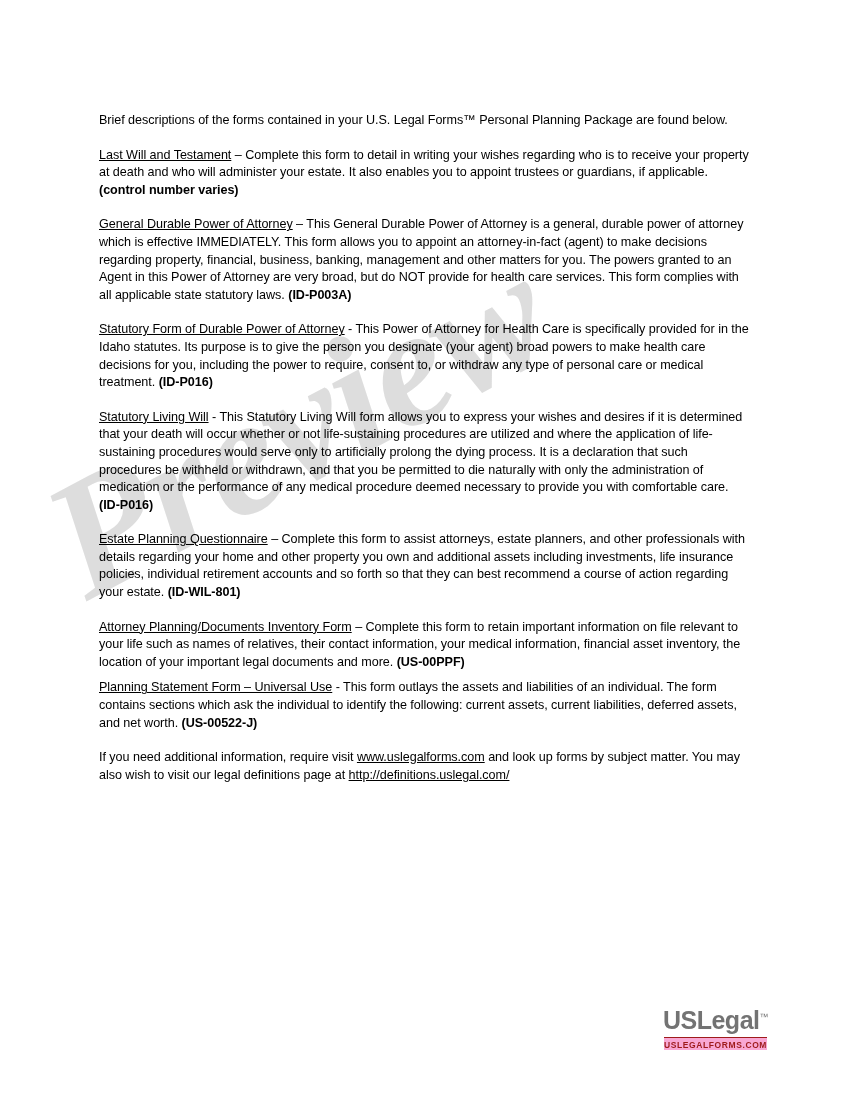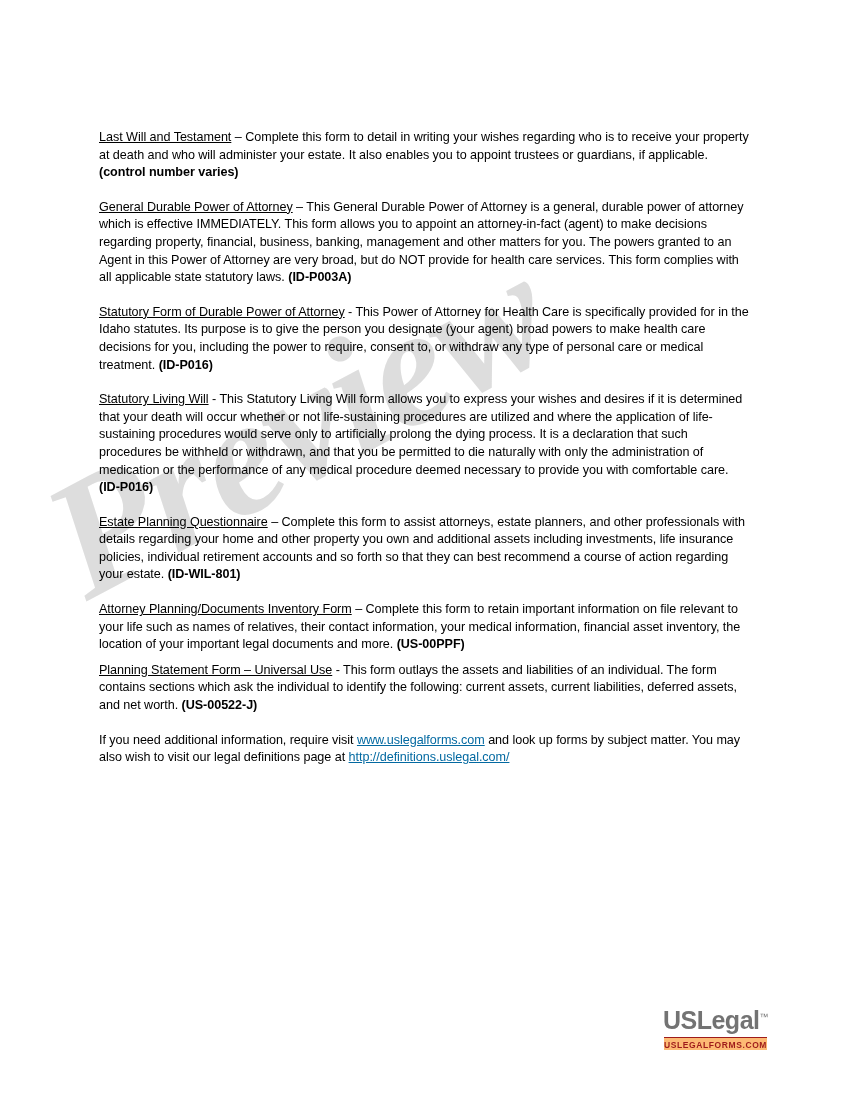--- a/index.html
+++ b/index.html
@@ -30,21 +30,21 @@
     font-size: 12.6px;
     line-height: 17.6px;
     text-align: left;
     letter-spacing: -0.05px;
   }
   .gap { height: 17px; }
   .gap-sm { height: 8px; }
   .u { text-decoration: underline; }
   .b { font-weight: bold; margin-top: 31px; }
   a, .link {
-    color: #0369a1;
+    color: #000000;
     text-decoration: underline;
   }
   .heading {
     font-size: 13.6px;
     font-weight: bold;
     letter-spacing: 0.2px;
   }
   
   .watermark {
     position: absolute;
@@ -92,37 +92,38 @@
     font-size: 9px;
     vertical-align: super;
     font-weight: normal;
   }
   .logo-sub {
     margin-top: 4px;
     font-size: 8.5px;
     font-weight: bold;
     color: #9e1b1b;
     letter-spacing: 0.6px;
-    background: #fdba74;
+    background: #f9a8d4;
     border-top: 1px solid #9e1b1b;
     padding-top: 2px;
     display: inline-block;
   }
 </style>
 </head>
 <body>
 
 <div class="page">
 
   <div class="watermark">
     <div class="wm-text">Preview</div>
   </div>
 
   <div class="content">
 
+    <p>Brief descriptions of the forms contained in your U.S. Legal Forms™ Personal Planning Package are found below.</p>
 
     <div class="gap"></div>
 
     <p><span class="u">Last Will and Testament</span><span> – </span><span>Complete this form to detail in writing your wishes regarding who is to receive your property at death and who will administer your estate.  It also enables you to appoint trustees or guardians, if applicable. </span><span class="b">(control number varies)</span></p>
 
     <div class="gap"></div>
 
     <p><span class="u">General Durable Power of Attorney</span><span> – </span><span>This General Durable Power of Attorney is a general, durable power of attorney which is effective IMMEDIATELY. This form allows you to appoint an attorney-in-fact (agent) to make decisions regarding property, financial, business, banking, management and other matters for you. The powers granted to an Agent in this Power of Attorney are very broad, but do NOT provide for health care services.  This form complies with all applicable state statutory laws. </span><span class="b">(ID-P003A)</span></p>
 
     <div class="gap"></div>

